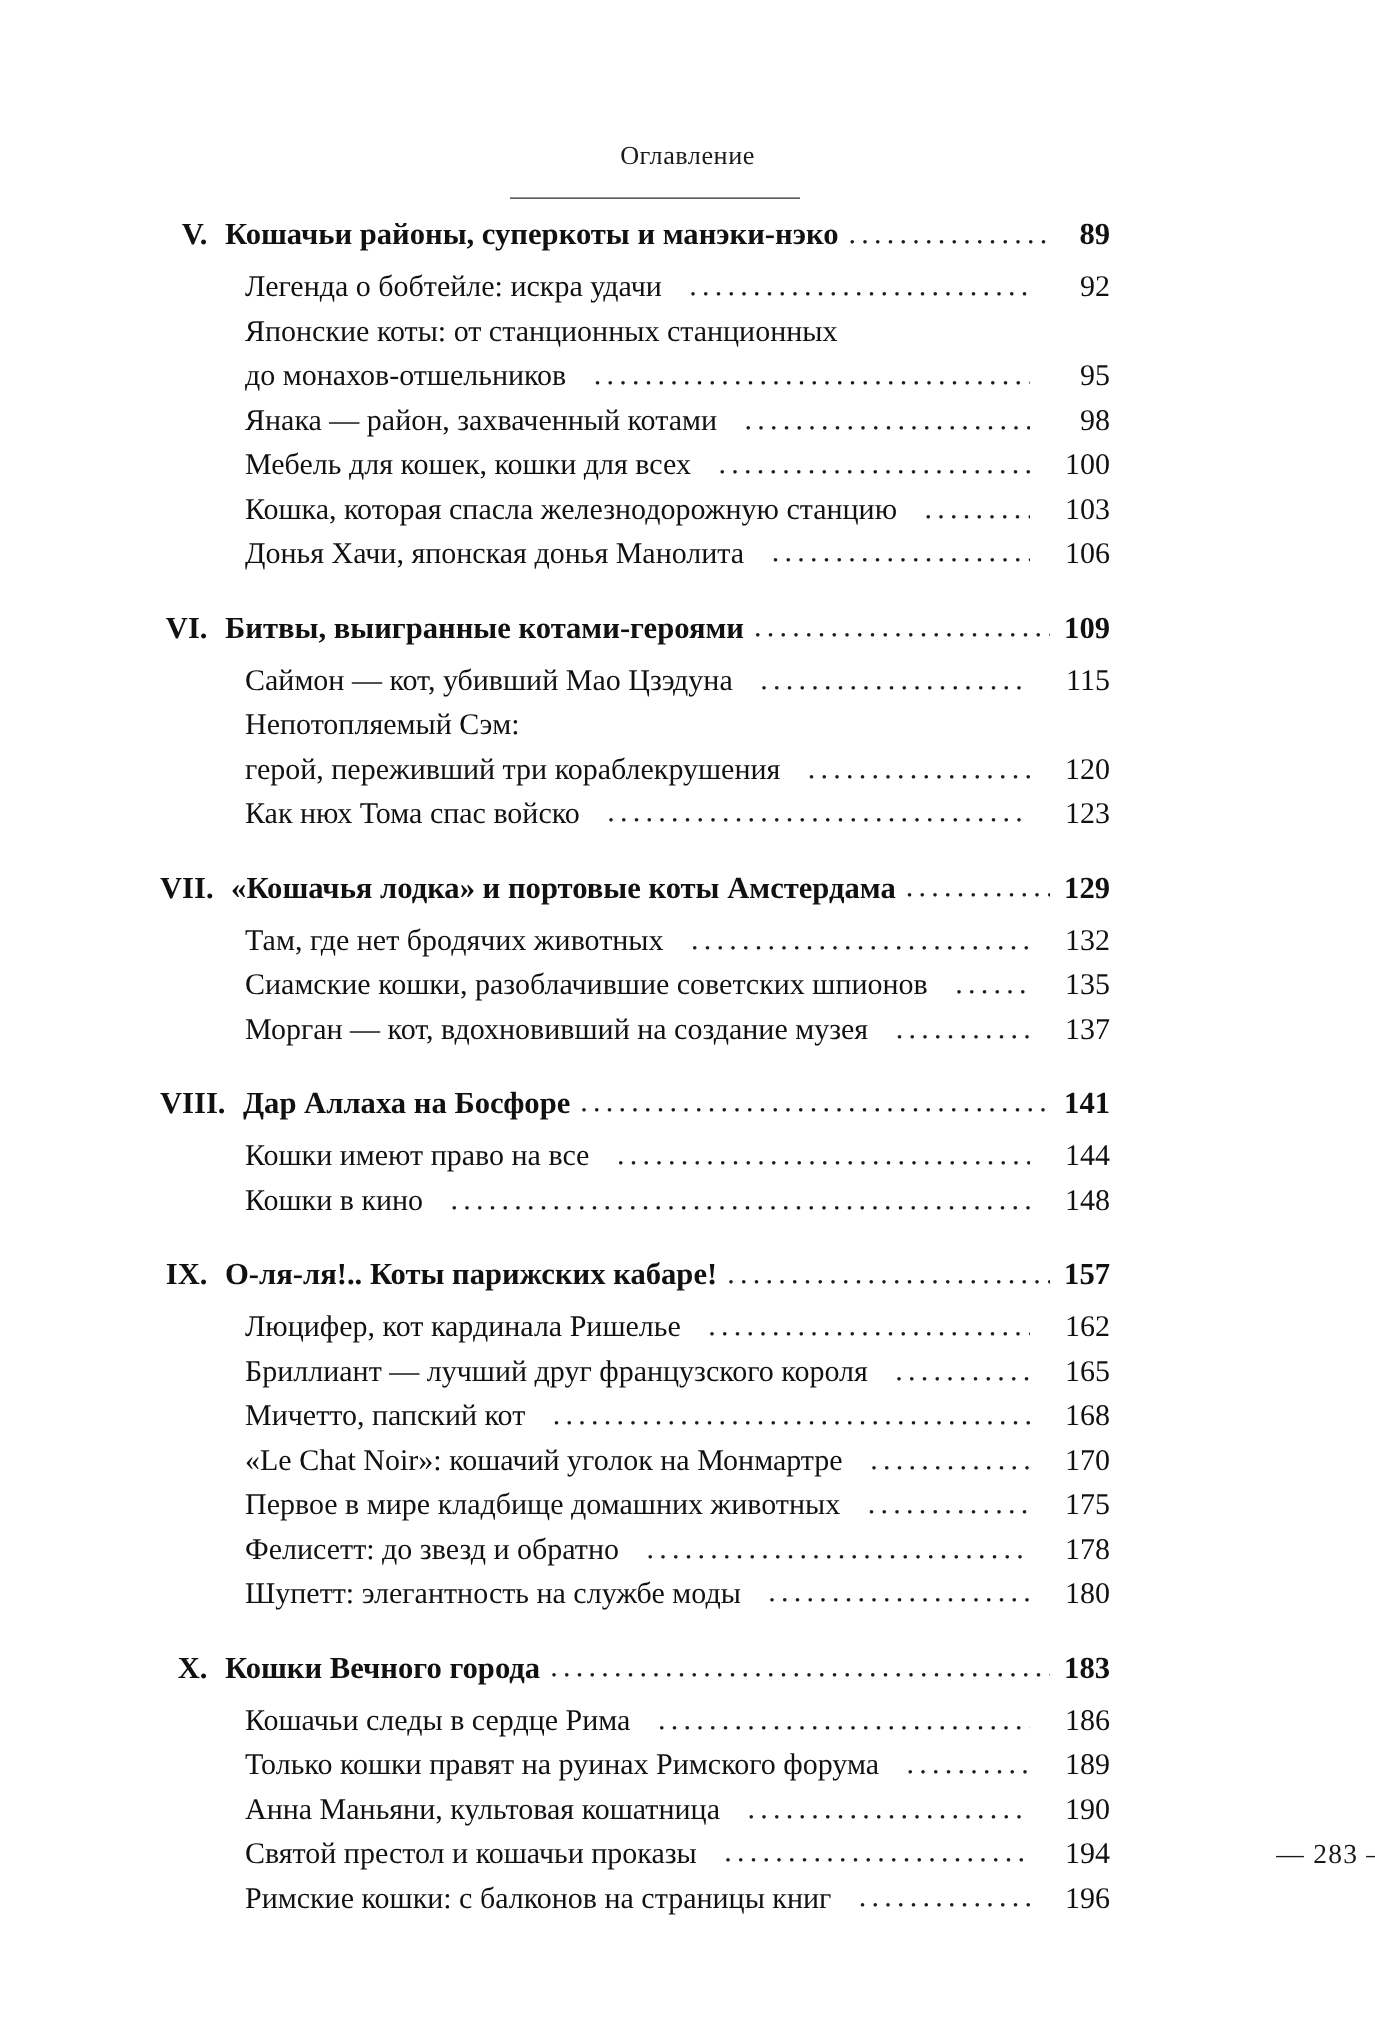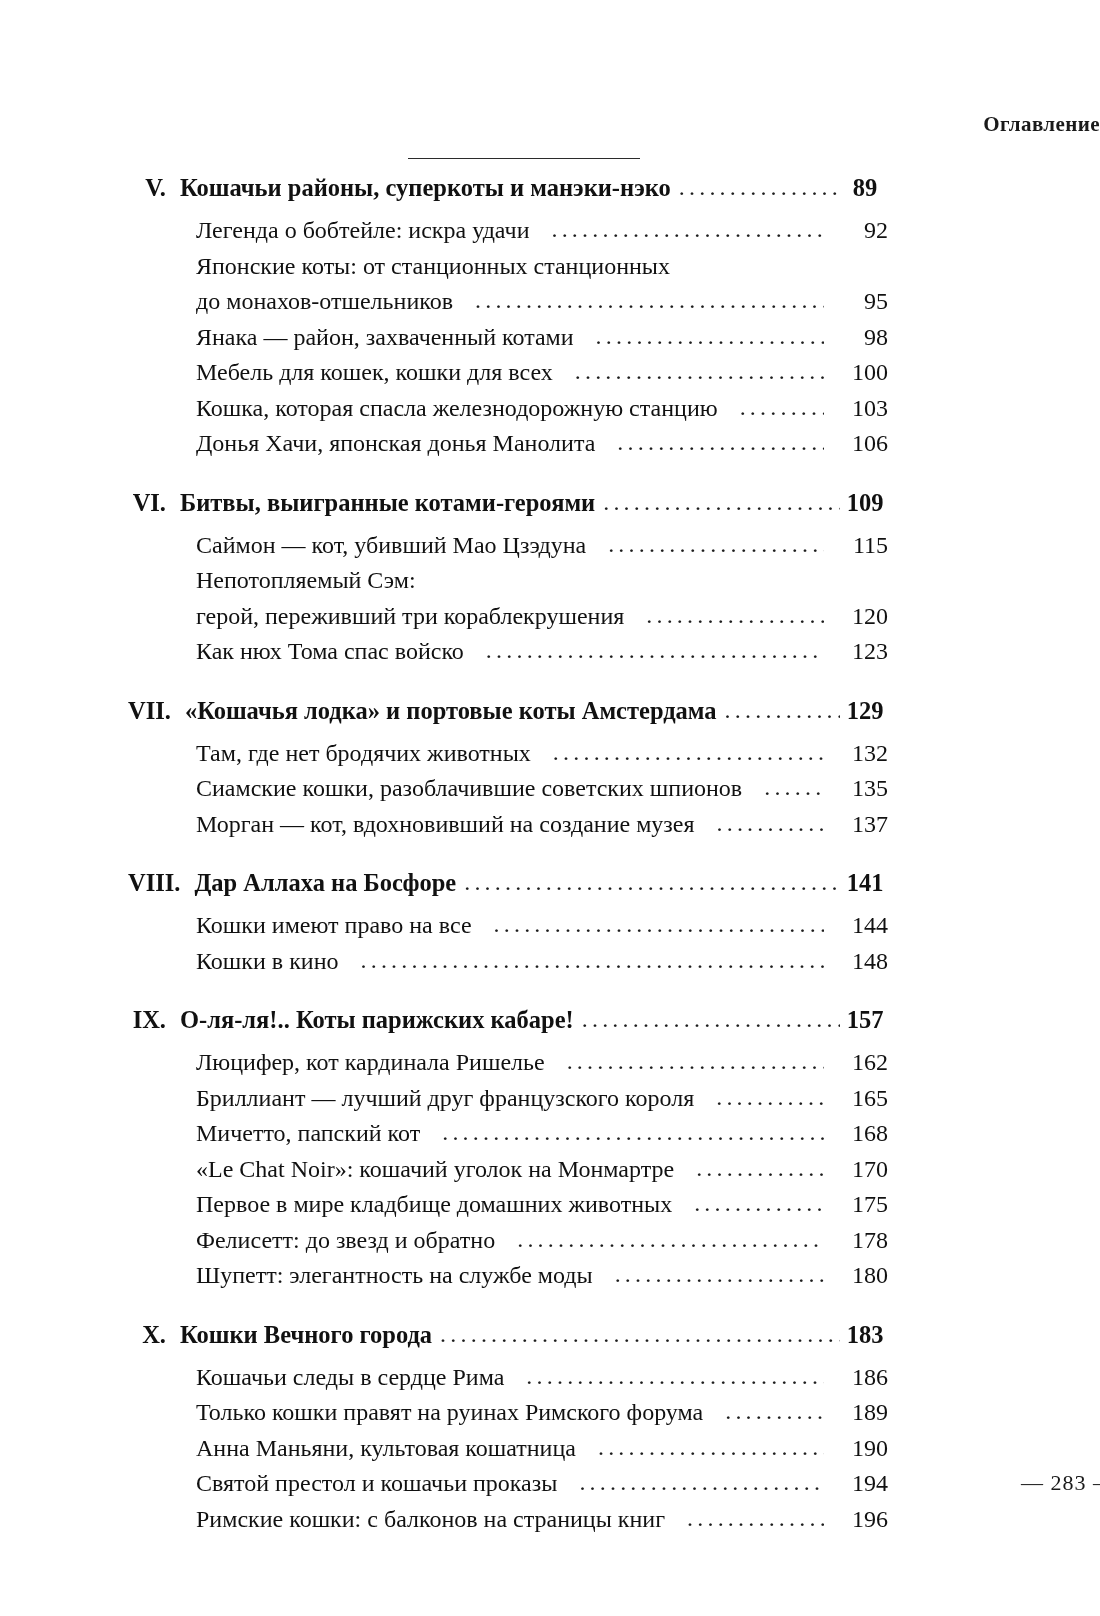--- a/index.html
+++ b/index.html
@@ -19,22 +19,21 @@
     box-sizing: border-box;
     overflow: hidden;
   }
 
   
   .running-head {
     position: absolute;
     top: 112px;
     left: 0;
     width: 100%;
-    text-align: right;
-    font-weight: bold;
+    text-align: center;
   }
   .running-head .rh-text {
     font-size: 21px;
     letter-spacing: 0.4px;
     color: #1a1a1a;
   }
   .rh-rule {
     position: absolute;
     top: 158px;
     left: 408px;
@@ -113,21 +112,21 @@
     margin-left: 8px;
   }
 
   .pageno {
     flex: 0 0 auto;
     text-align: right;
     min-width: 46px;
     white-space: nowrap;
     font-variant-numeric: lining-nums;
   }
-  .toc-line.chapter .pageno { font-weight: bold; text-align: center; }
+  .toc-line.chapter .pageno { font-weight: bold; }
 
   
   .folio {
     position: absolute;
     bottom: 120px;
     left: 16px;
     width: 100%;
     text-align: right;
     font-size: 22px;
     color: #1a1a1a;

